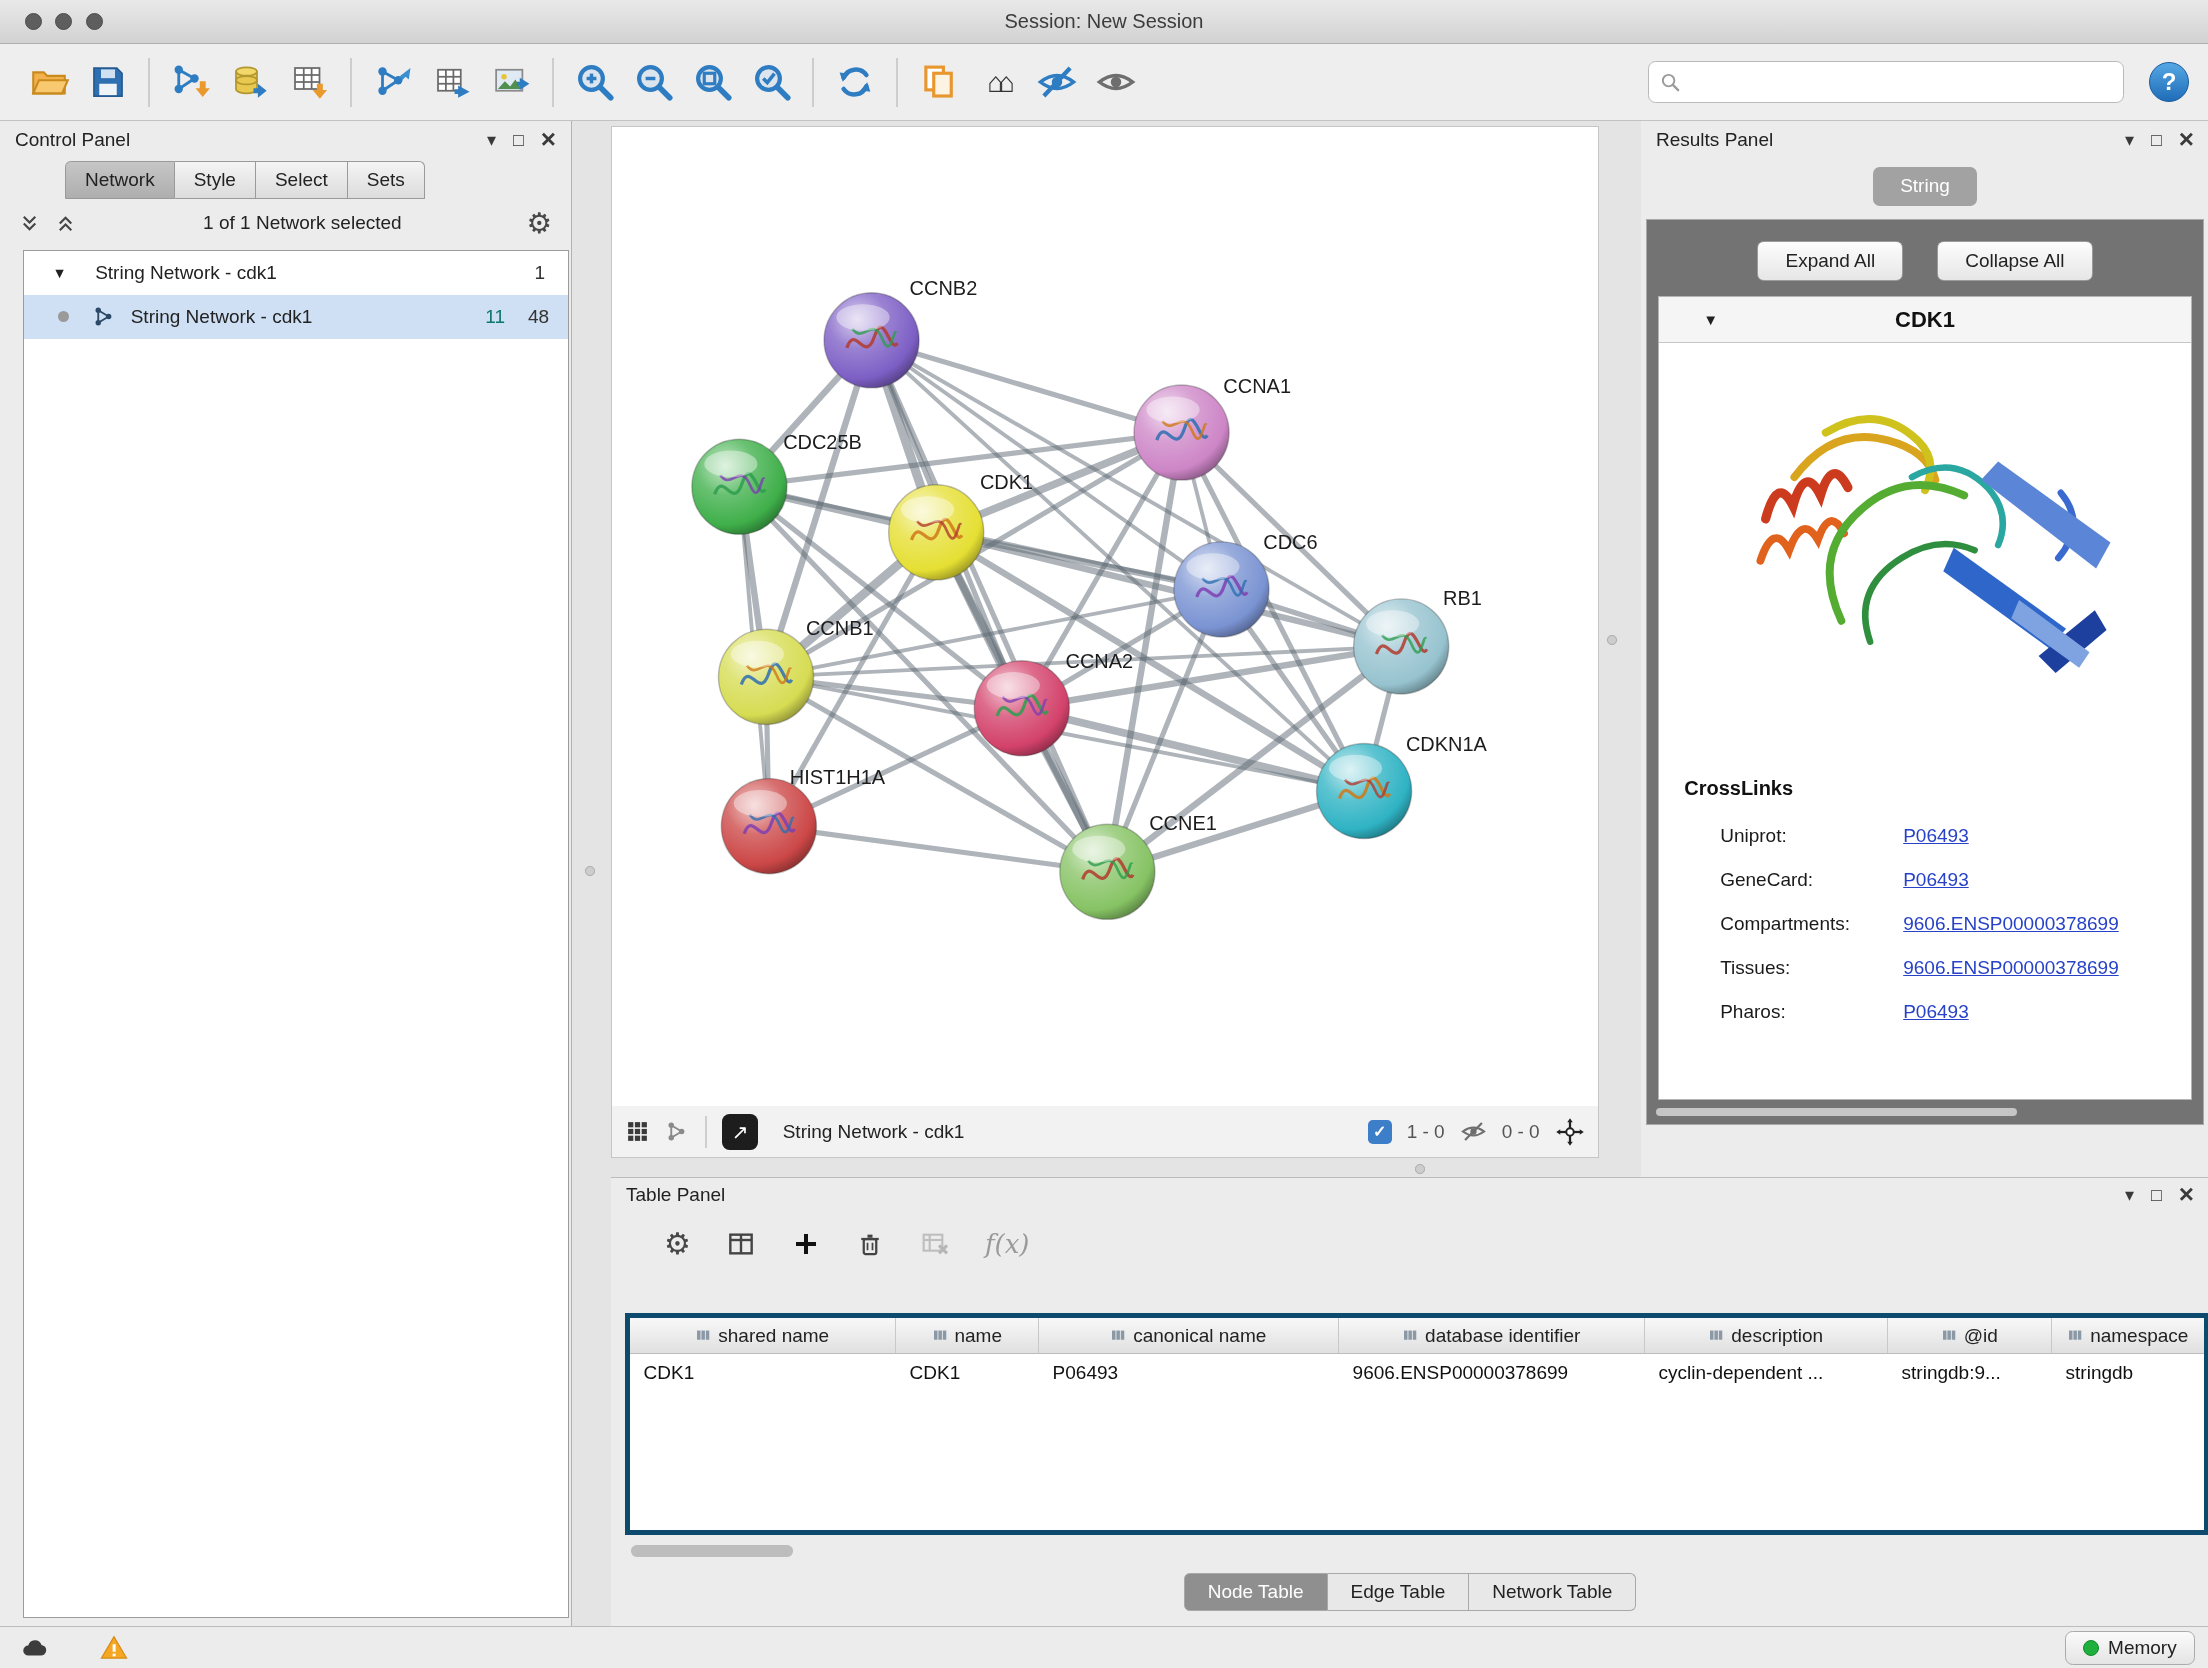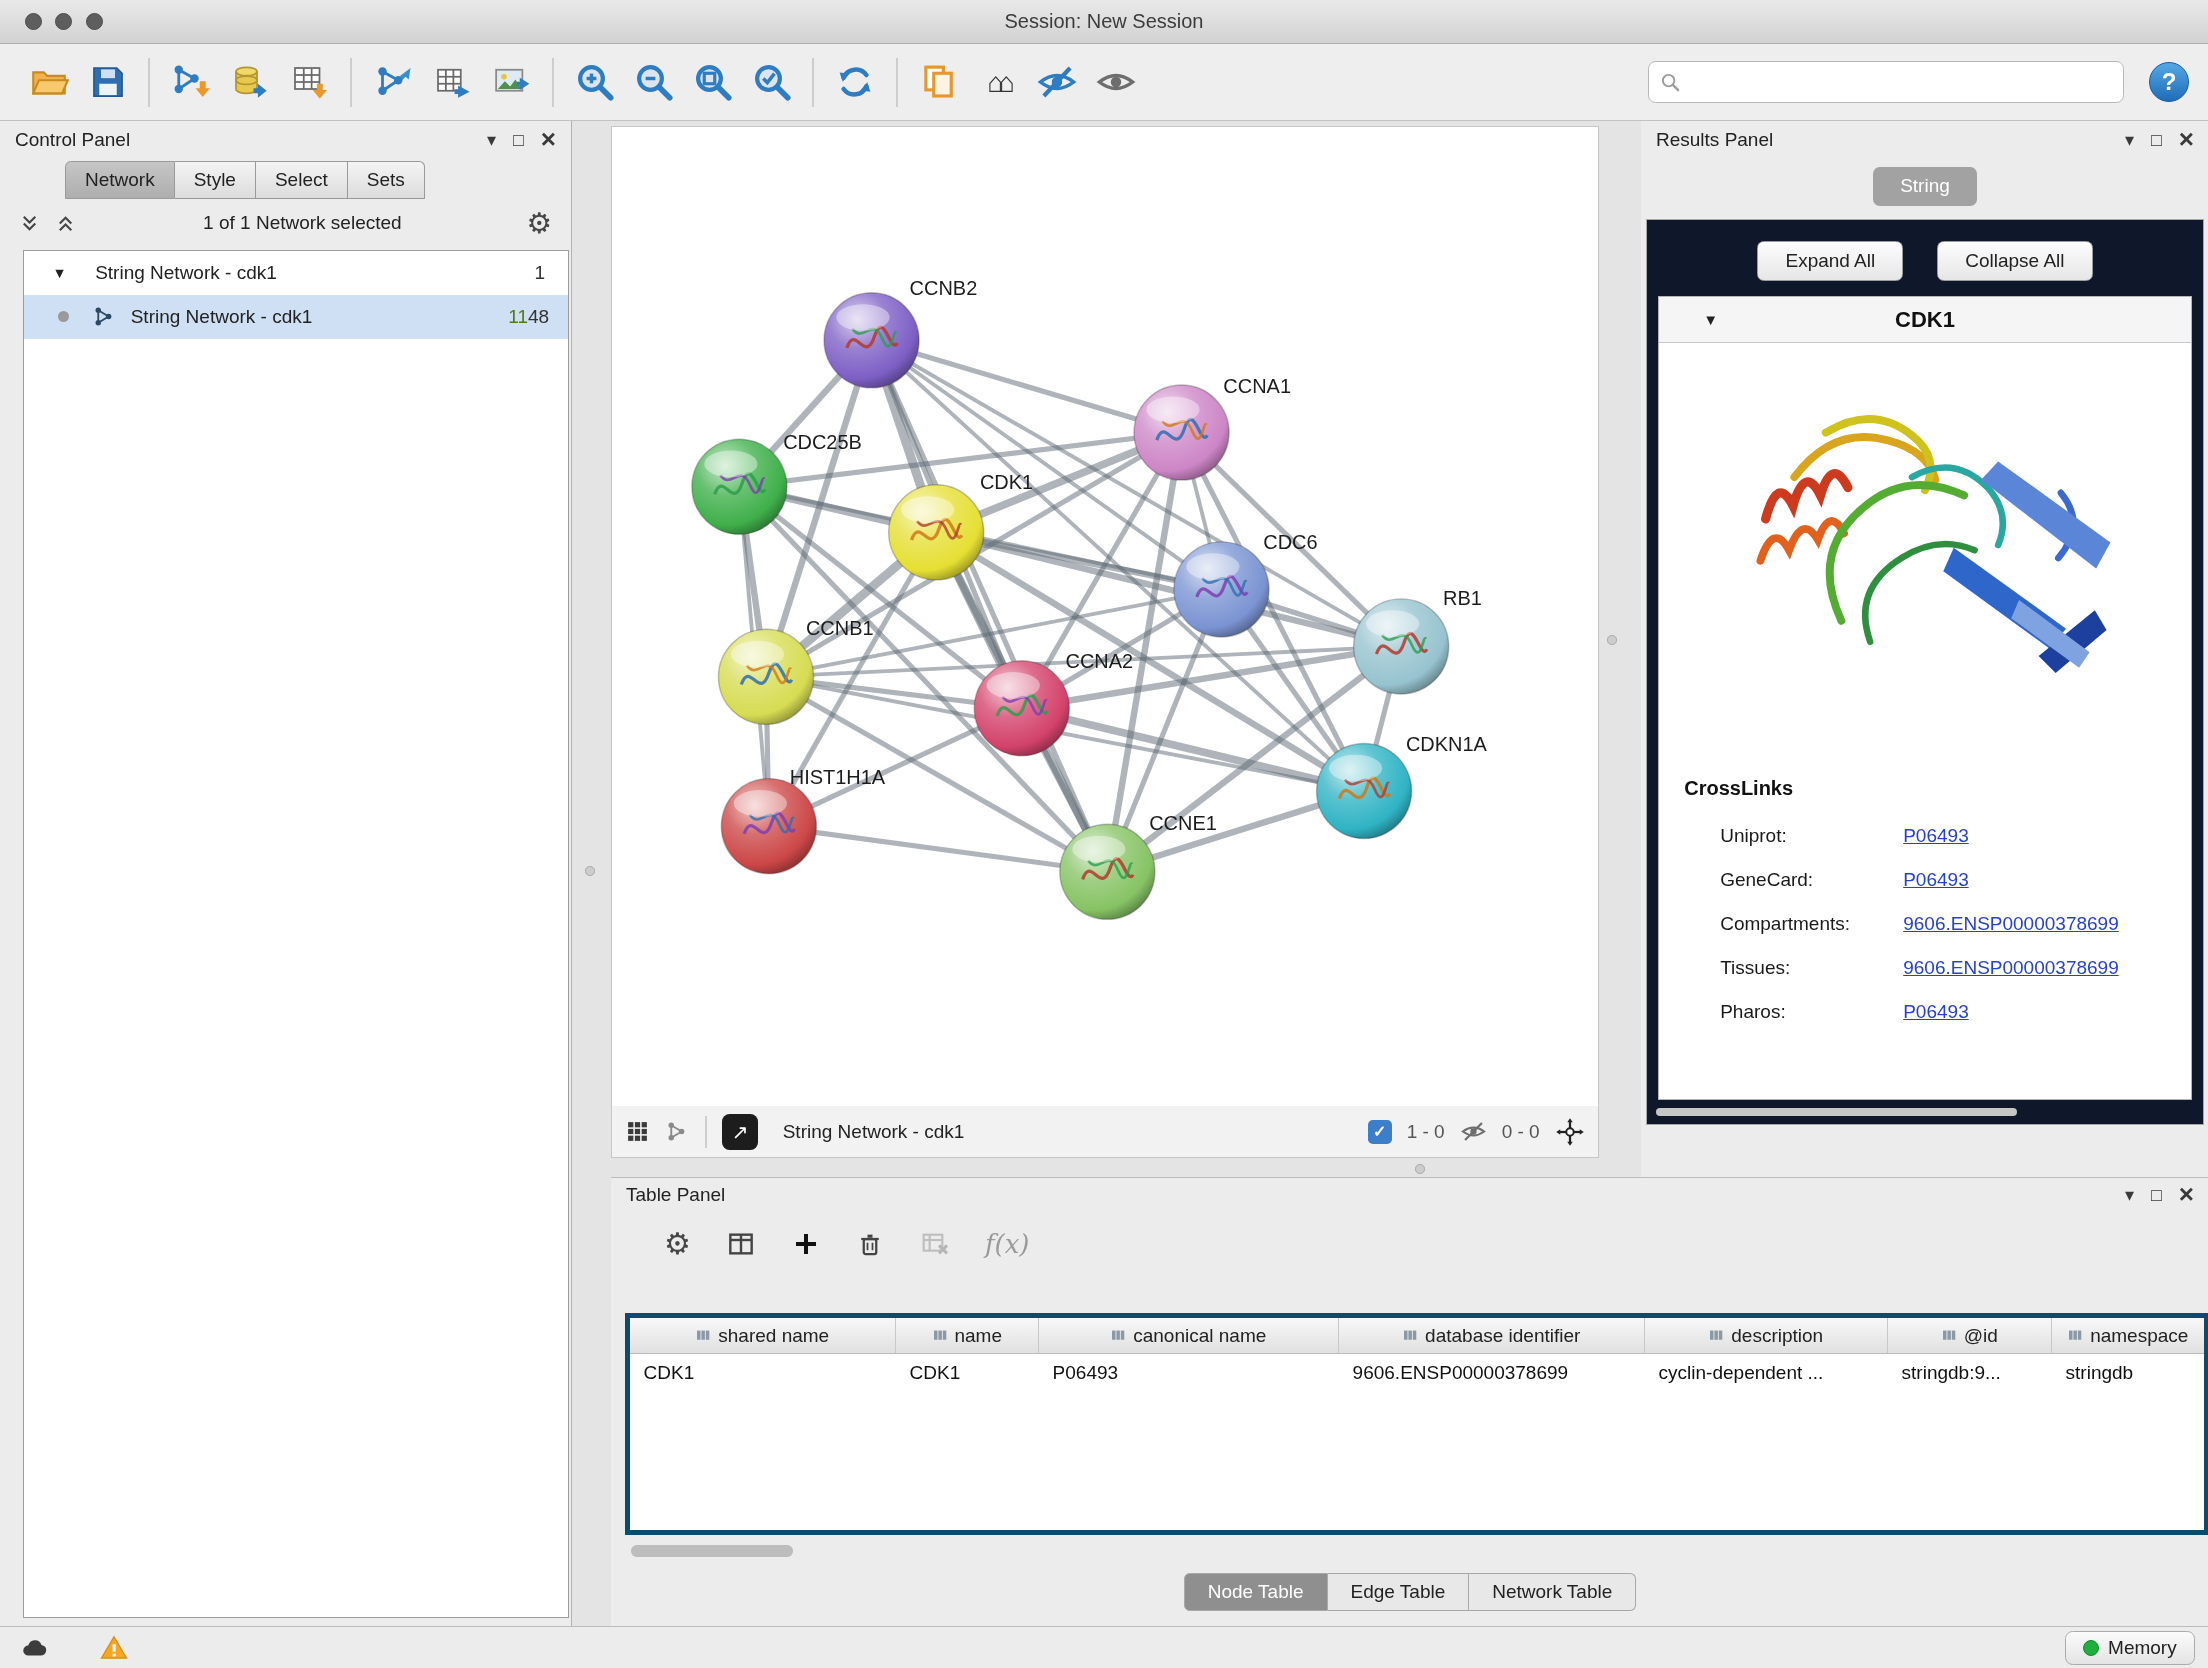--- a/index.html
+++ b/index.html
@@ -35,36 +35,36 @@
   .gear{font-size:28.5px;color:#474747;line-height:1}
   .tree-box{flex:1;background:#fff;border:1px solid #9c9c9c;margin:1.9px 1.9px 7.6px 23px;overflow:hidden}
   .tree-row{height:44px;display:flex;align-items:center;font-size:19px}
   .tree-row .tri{margin-left:28.5px;font-size:14.3px;color:#222}
   .tree-row .lbl{margin-left:28.5px;flex:1;white-space:nowrap;overflow:hidden}
   .tree-row .cnt{margin-right:23px;color:#333}
   .tree-row.child{background:#cfe0f4}
   .bullet{width:11.4px;height:11.4px;border-radius:50%;background:#9a9a9a;margin-left:34px}
   .tree-row.child .lbl{margin-left:13.3px}
   .tree-row.child .cnt{margin-right:19px}
-  .tree-row.child .cnt2{color:#4d7c0f}
+  .tree-row.child .cnt2{margin-right:23px;color:#0f766e}
   .share-mini{margin-left:23px}
   
   .net-canvas{position:absolute;left:611px;top:126px;width:988px;height:981px;background:#fff;border:1px solid #c6c6c6}
   .net-toolbar{position:absolute;left:611px;top:1106px;width:988px;height:52px;background:#f2f2f2;border:1px solid #c6c6c6;border-top:none;display:flex;align-items:center;padding:0 13.3px;gap:15px}
   .nt-title{font-size:19px;color:#222;margin-left:9.5px}
   .vsep{width:1.9px;height:32px;background:#cfcfcf}
   .blackbtn{width:36px;height:36px;background:#1d1d1d;border-radius:7.6px;color:#fff;font-size:20px;display:flex;align-items:center;justify-content:center}
   .chk{width:24px;height:24px;background:#3d7ec9;border-radius:4.8px;color:#fff;font-size:16px;font-weight:bold;display:flex;align-items:center;justify-content:center}
   .nt-count{font-size:19px;color:#555}
   .splitdot{position:absolute;width:9.5px;height:9.5px;border-radius:50%;background:#cdcdcd;border:1px solid #a8a8a8}
   
   .results-panel{position:absolute;left:1641px;top:121px;width:568px;height:1056px;background:#ececec}
   .rp-badge-row{display:flex;justify-content:center;margin-top:7.6px}
   .rp-badge{background:#a2a2a2;color:#fff;font-size:19px;border-radius:6.7px;padding:8.6px 27px}
-  .rp-box{margin:13.3px 4.8px 0 4.8px;height:906px;background:#0f172a;border:1px solid #a8a8a8;position:relative}
+  .rp-box{margin:13.3px 4.8px 0 4.8px;height:906px;background:#737373;border:1px solid #a8a8a8;position:relative}
   .rp-btnrow{display:flex;justify-content:center;gap:34px;padding-top:21px}
   .rp-btn{height:40px;padding:0 27px;font-size:19px;font-family:"Liberation Sans",sans-serif;background:linear-gradient(#fdfdfd,#e6e6e6);border:1px solid #9b9b9b;border-radius:6.7px;color:#222}
   .rp-section{margin:15px 11.4px 0 11.4px;height:804px;border:1px solid #b4b4b4;background:#fff}
   .rp-sec-hdr{position:relative;height:46px;display:flex;align-items:center;justify-content:center;border-bottom:1px solid #c6c6c6;background:#f5f5f5}
   .rp-sec-hdr .tri{position:absolute;left:44px;font-size:15px;color:#222}
   .rp-sec-title{font-size:22px;font-weight:bold;color:#111}
   .rp-desc{font-size:19px;color:#1a1a1a;padding:13.3px 0 0 21px}
   .ribbon-wrap{display:flex;justify-content:center;margin-top:7.6px}
   .cl-title{font-size:20px;font-weight:bold;color:#111;padding:17px 0 3.8px 25px}
   .cl-row{display:flex;align-items:flex-end;height:44px;padding-left:61px;font-size:19px}

